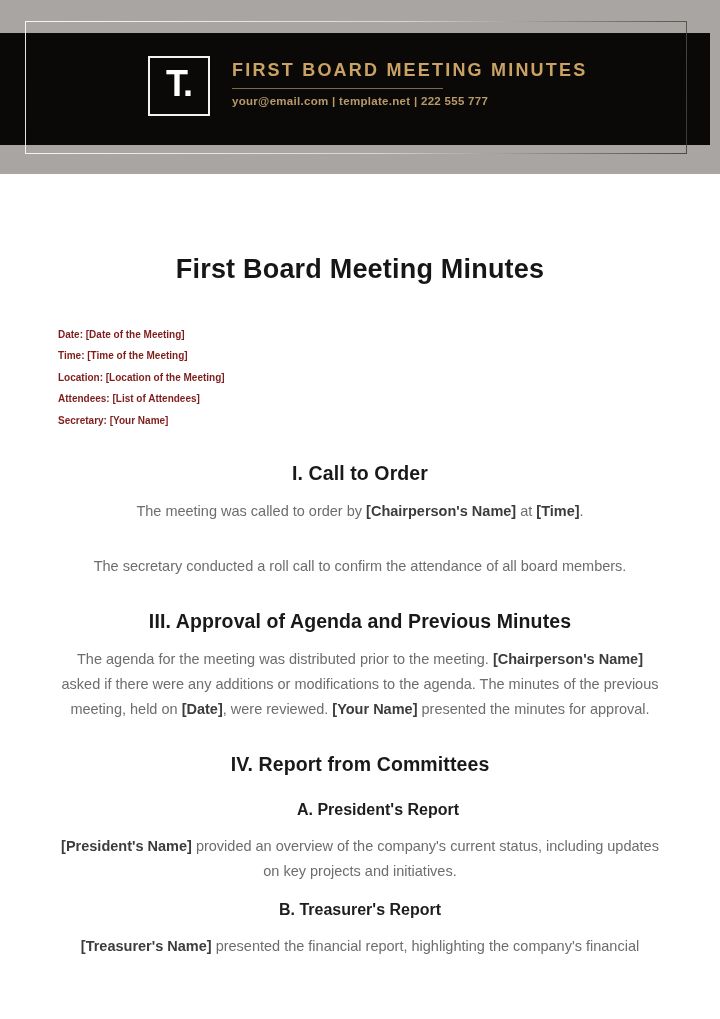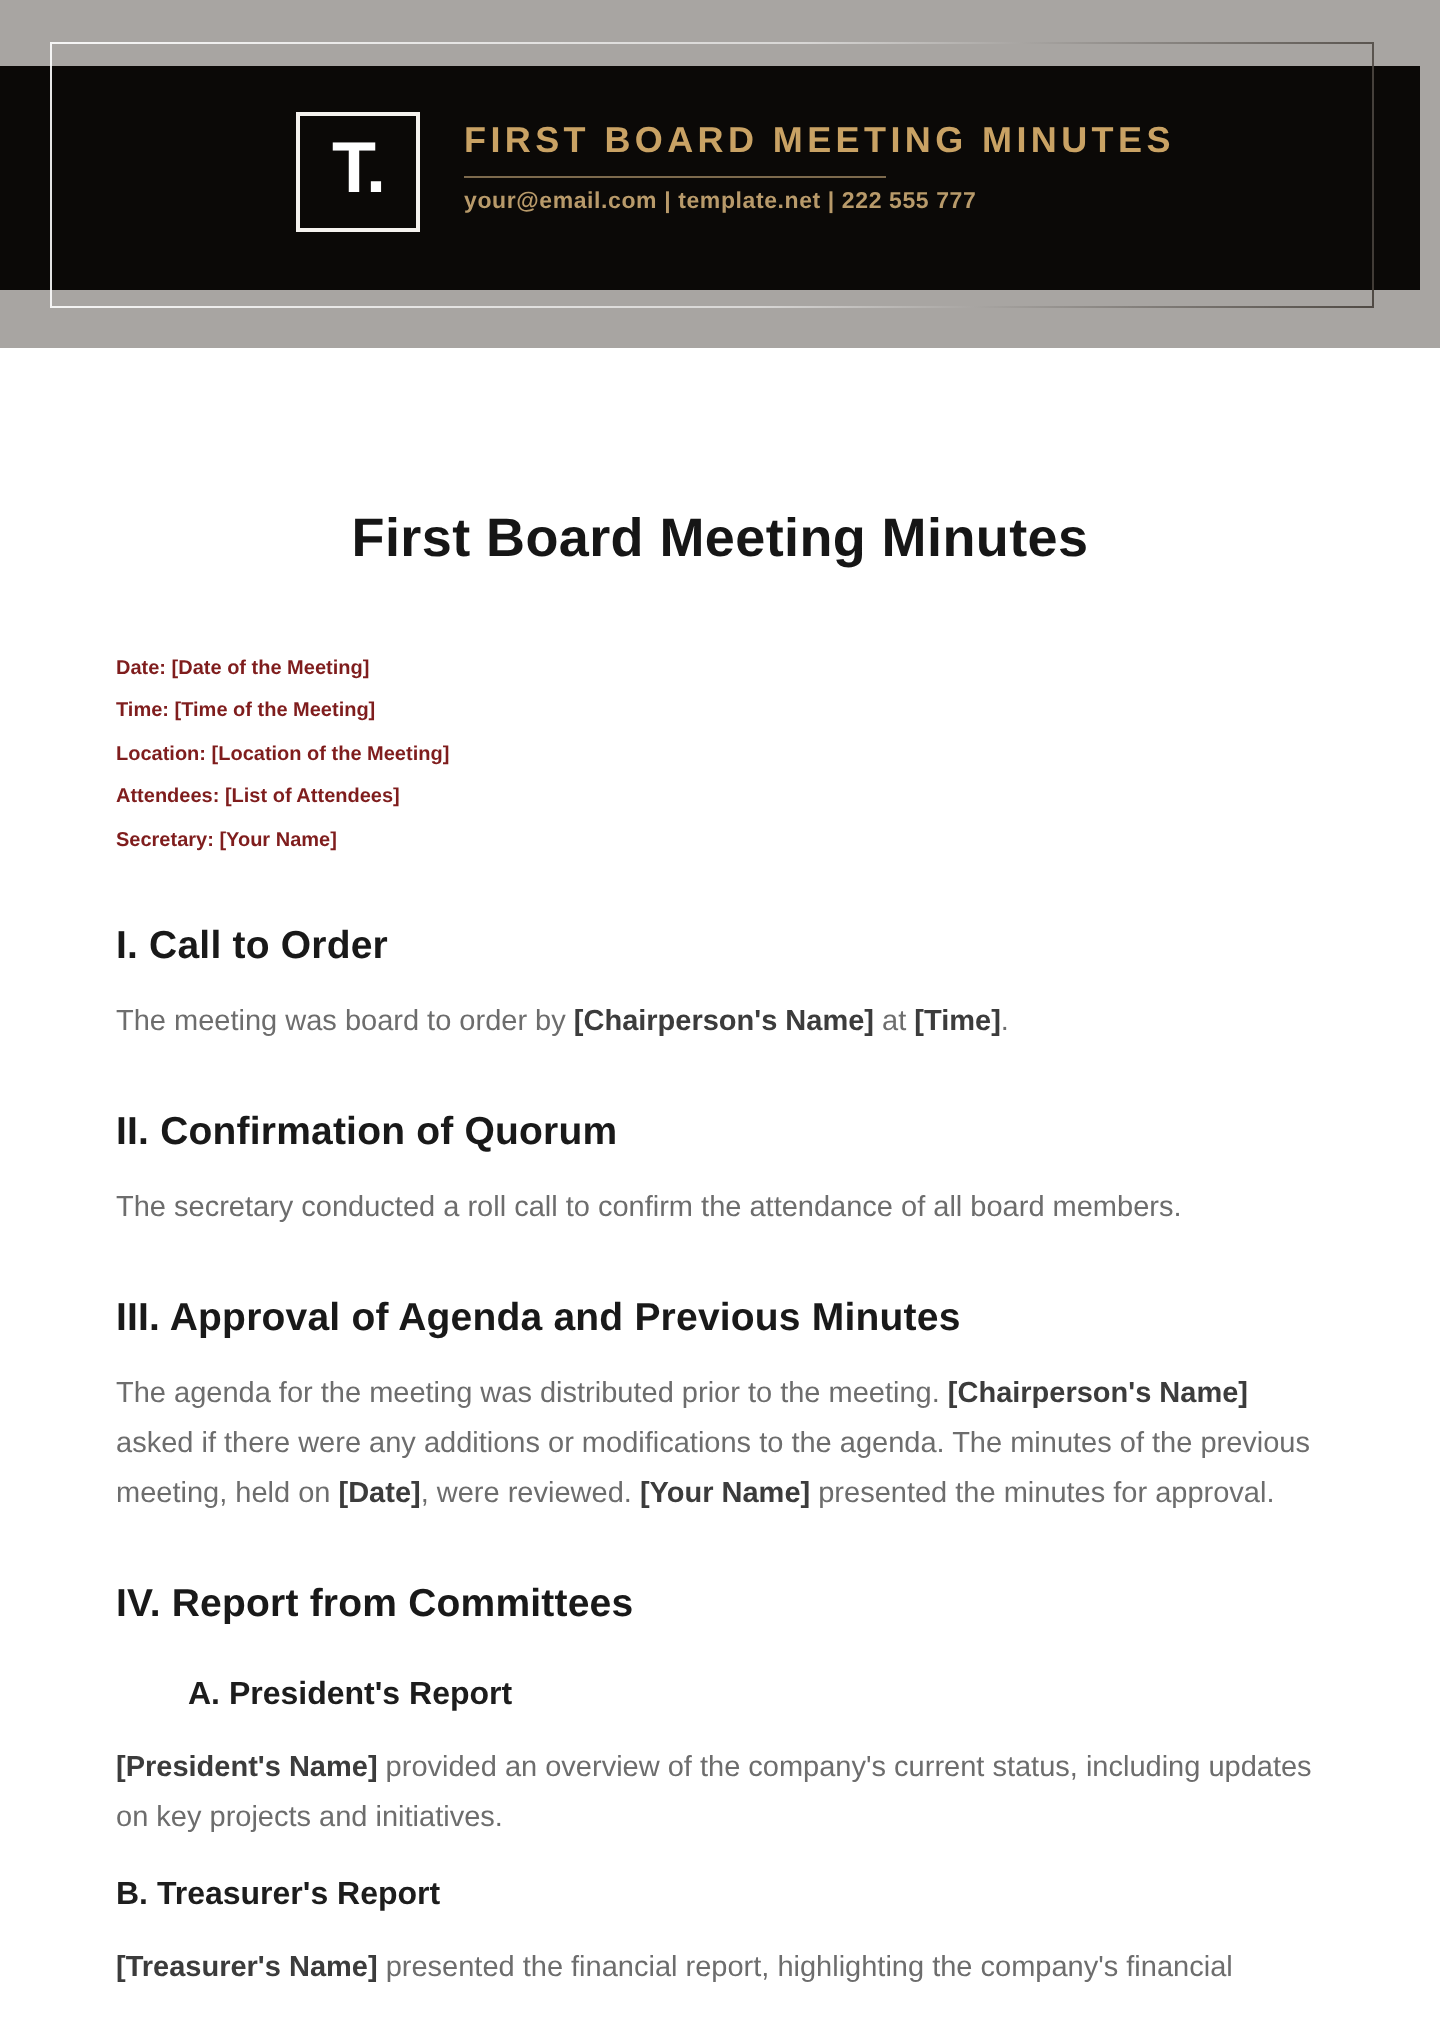--- a/index.html
+++ b/index.html
@@ -60,21 +60,21 @@
   .doc-title {
     margin:80px 0 0 0; text-align:center;
     font-size:27px; line-height:30px; font-weight:700;
     color:#161616; letter-spacing:0.2px;
   }
   .meta { margin-top:40px; }
   .meta-line {
     font-size:10px; line-height:21.4px; font-weight:700;
     color:#7f1d1d;
   }
-  .section { margin-top:30px; }
+  .section { margin-top:30px;text-align:center; }
   .sec-heading {
     margin:0; font-size:19.5px; line-height:24px;
     font-weight:700; color:#191919; letter-spacing:0.1px;
   }
   .sub-heading {
     margin:16px 0 0 0; font-size:16px; line-height:20px;
     font-weight:700; color:#1d1d1d;
   }
   .sec-heading + .sub-heading { margin-top:24px;margin-left:36px; }
   .para {
@@ -103,24 +103,23 @@
   <div class="meta">
       <div class="meta-line">Date: [Date of the Meeting]</div>
       <div class="meta-line">Time: [Time of the Meeting]</div>
       <div class="meta-line">Location: [Location of the Meeting]</div>
       <div class="meta-line">Attendees: [List of Attendees]</div>
       <div class="meta-line">Secretary: [Your Name]</div>
     </div>
   <div>
       <section class="section">
         <h2 class="sec-heading">I. Call to Order</h2>
-        <p class="para"><span>The meeting was board to order by </span><span class="ph">[Chairperson's Name]</span><span> at </span><span class="ph">[Time]</span><span>.</span></p>
+        <p class="para"><span>The meeting was called to order by </span><span class="ph">[Chairperson's Name]</span><span> at </span><span class="ph">[Time]</span><span>.</span></p>
       </section>
       <section class="section">
-        <h2 class="sec-heading">II. Confirmation of Quorum</h2>
         <p class="para"><span>The secretary conducted a roll call to confirm the attendance of all board members.</span></p>
       </section>
       <section class="section">
         <h2 class="sec-heading">III. Approval of Agenda and Previous Minutes</h2>
         <p class="para"><span>The agenda for the meeting was distributed prior to the meeting. </span><span class="ph">[Chairperson's Name]</span><span> asked if there were any additions or modifications to the agenda. The minutes of the previous meeting, held on </span><span class="ph">[Date]</span><span>, were reviewed. </span><span class="ph">[Your Name]</span><span> presented the minutes for approval.</span></p>
       </section>
       <section class="section">
         <h2 class="sec-heading">IV. Report from Committees</h2>
         <h3 class="sub-heading">A. President's Report</h3>
         <p class="para"><span class="ph">[President's Name]</span><span> provided an overview of the company's current status, including updates on key projects and initiatives.</span></p>

